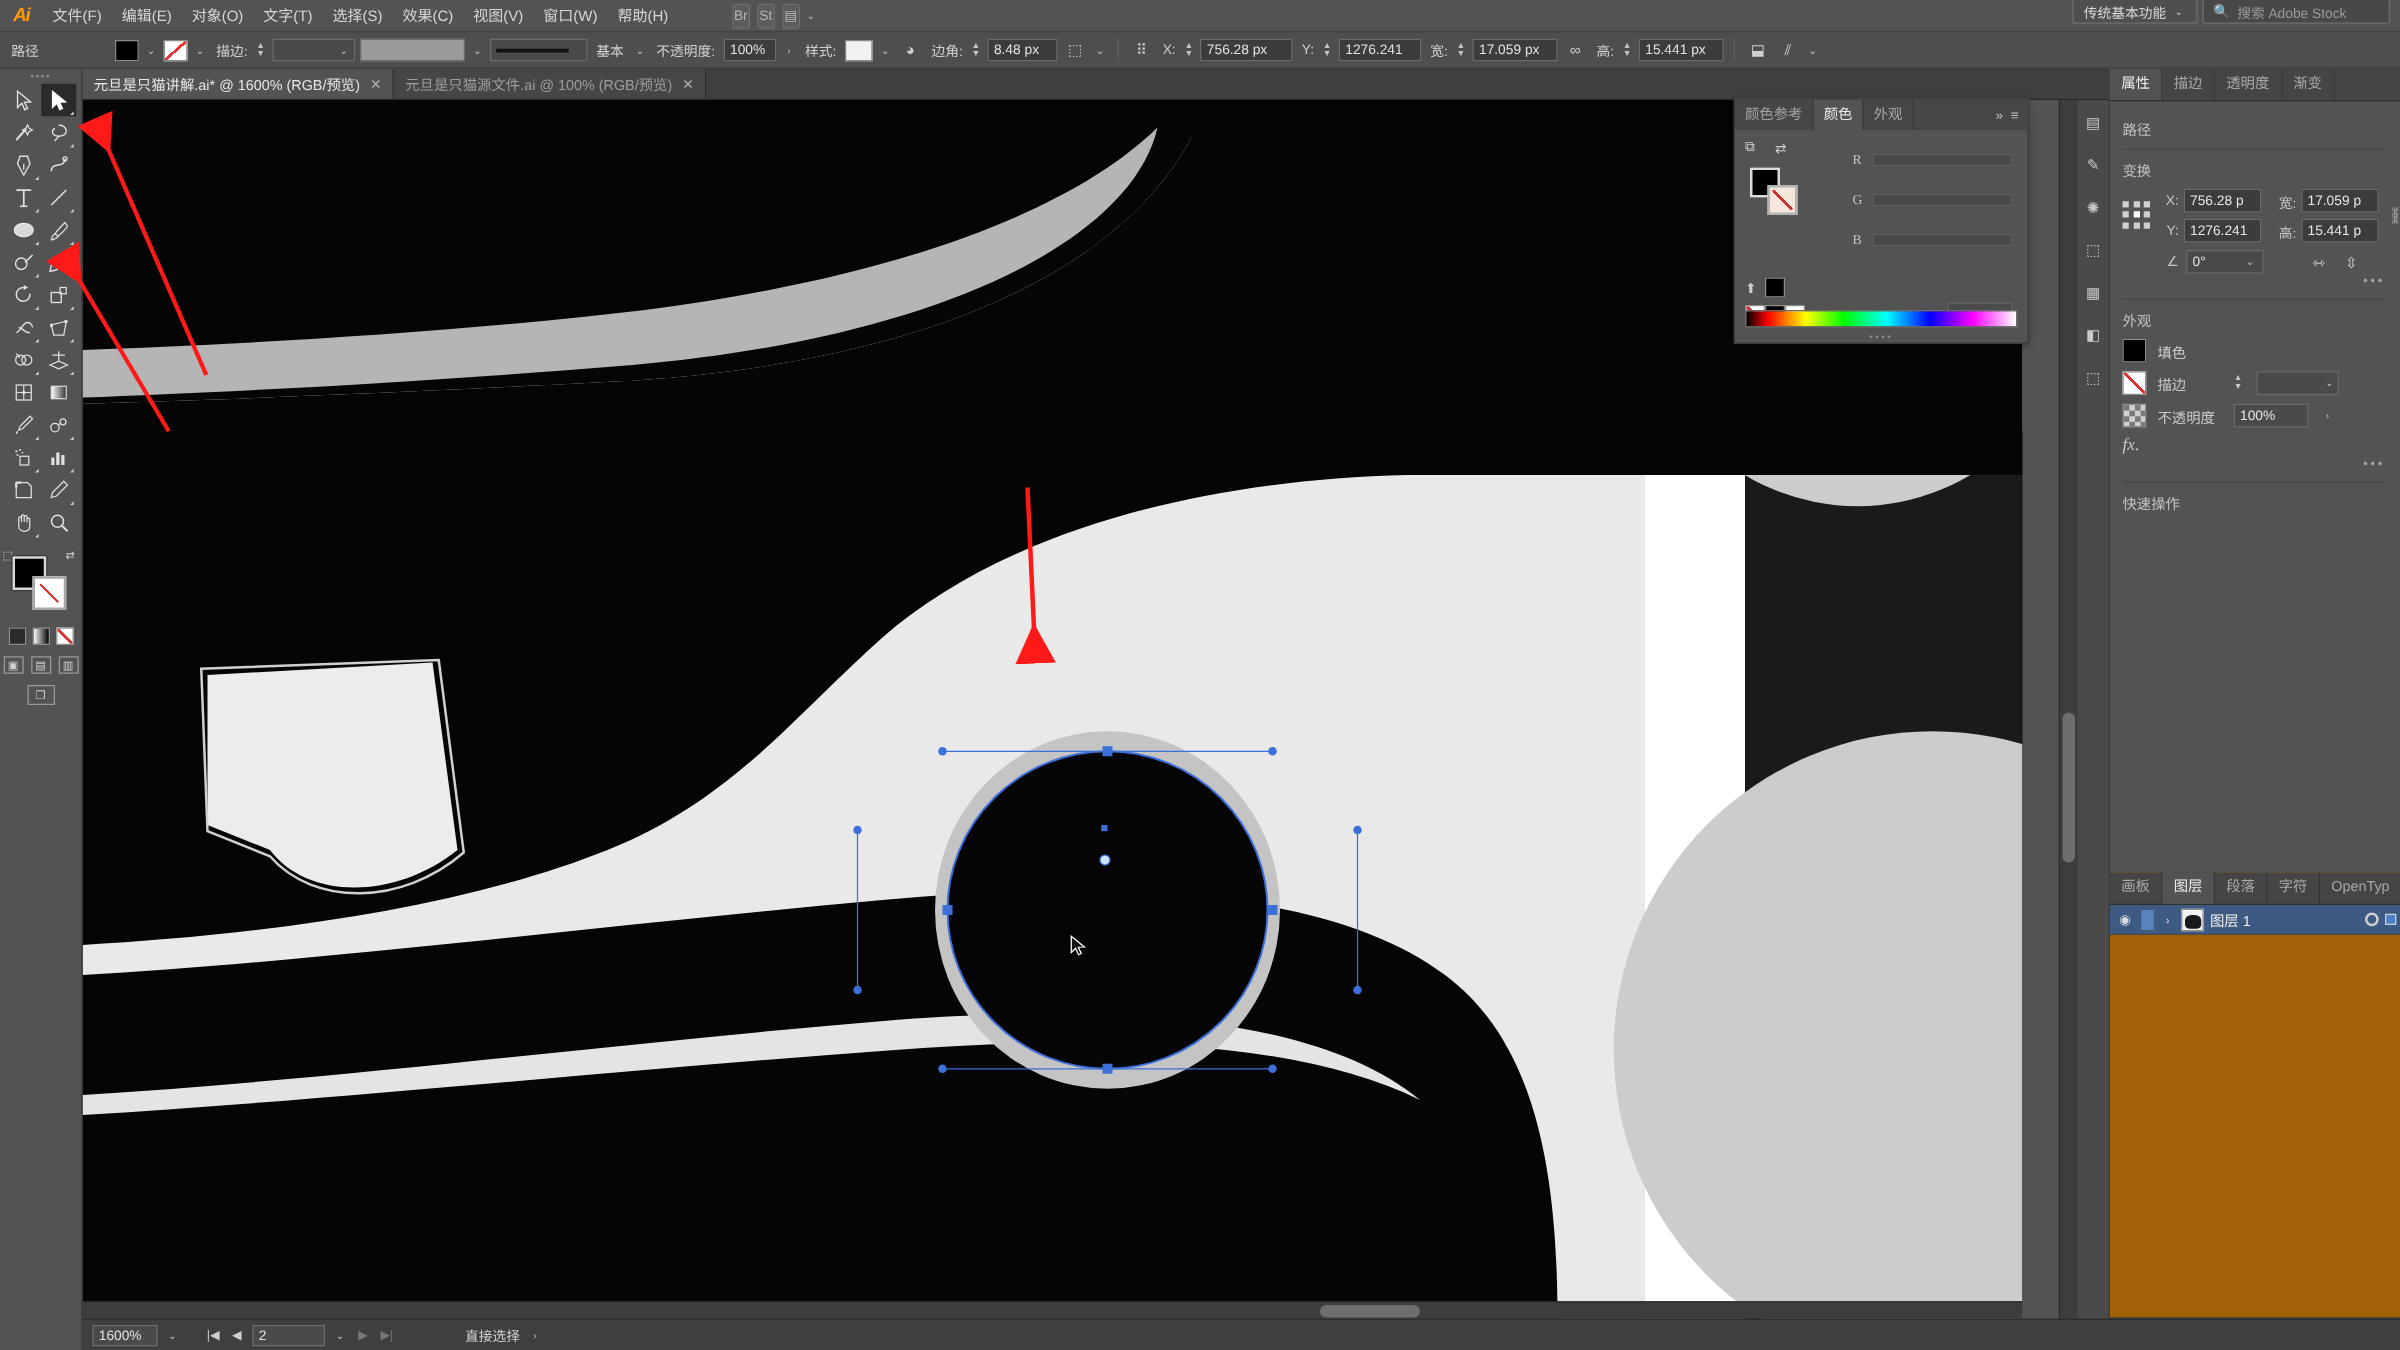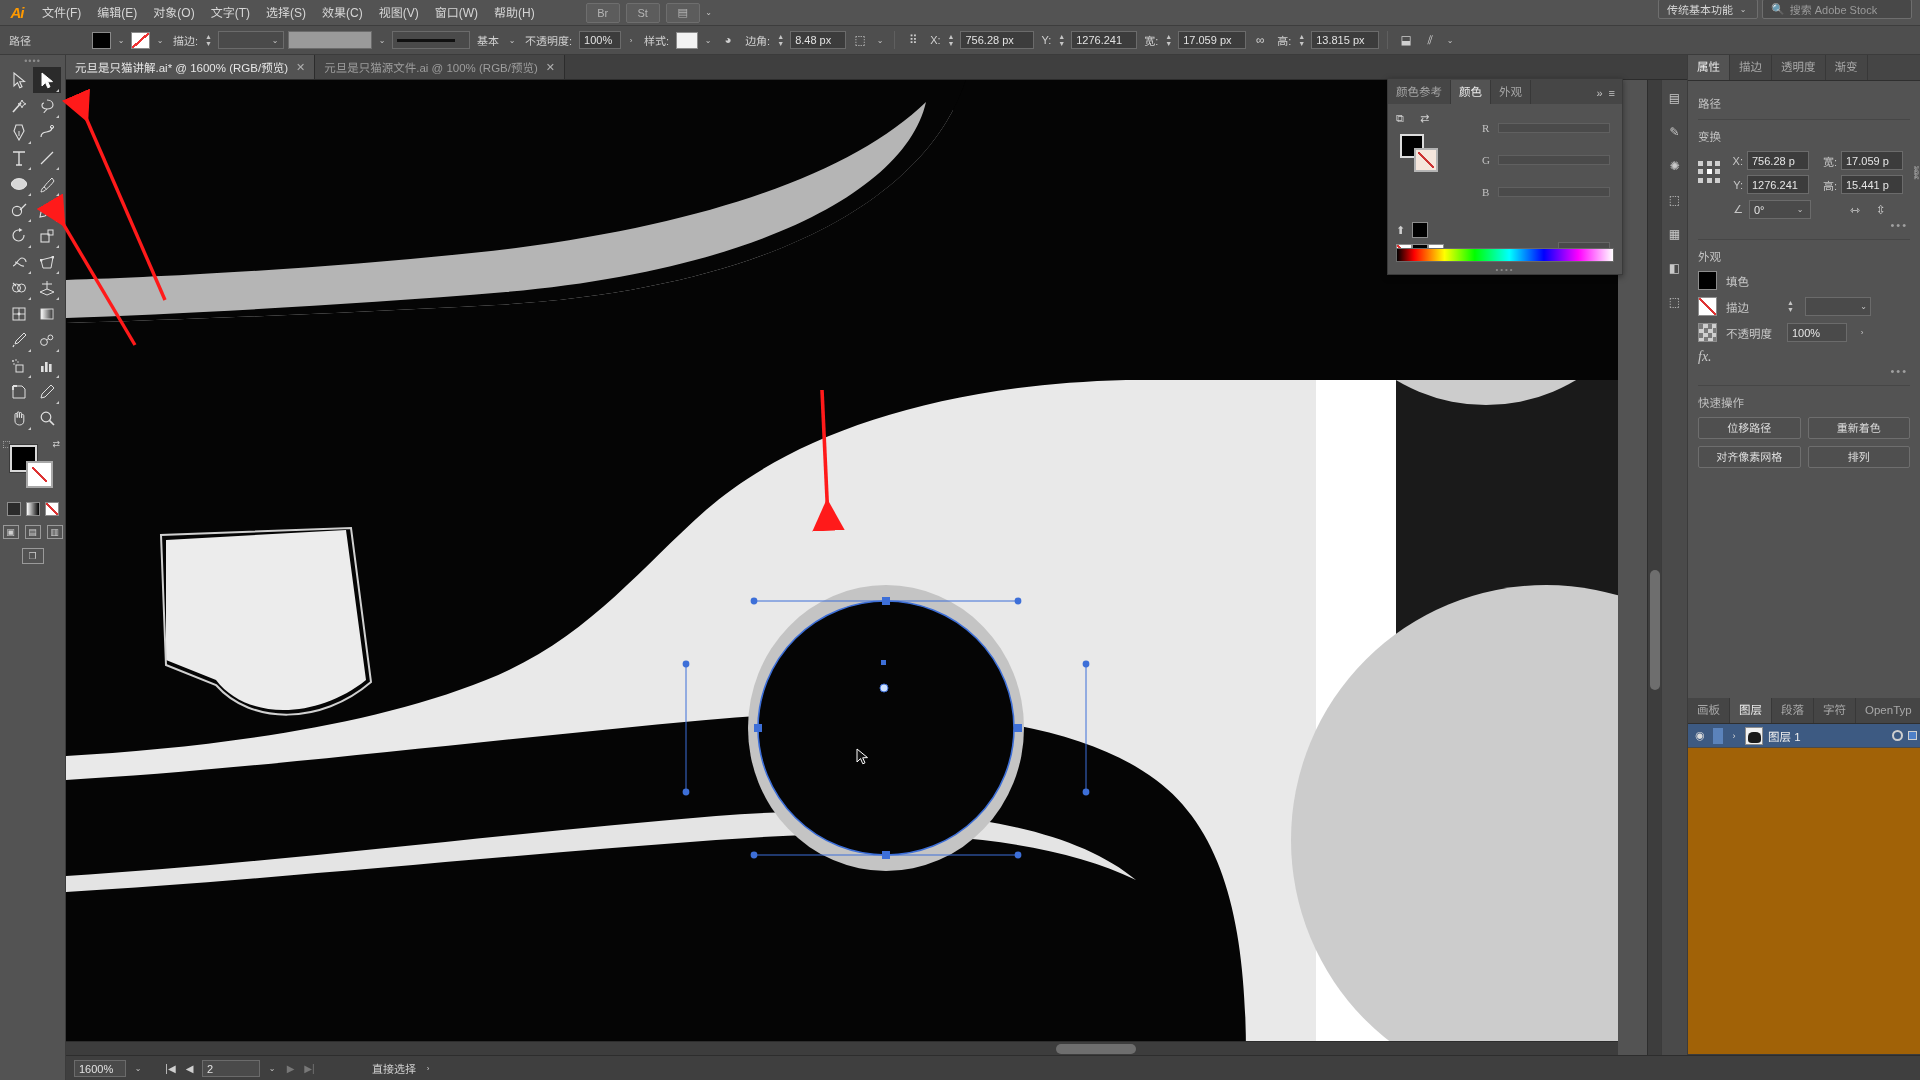--- a/index.html
+++ b/index.html
@@ -24,21 +24,21 @@
     letter-spacing:-1px;
   }
   .menu-item {
     padding:0 8px; height:26px; line-height:26px; font-size:12px; color:#d6d6d6;
     white-space:nowrap;
   }
   .menubar-right {
     position:absolute; right:0; top:0; height:18px; display:flex; align-items:center;
   }
   .mb-icon {
-    width:34px; height:20px; margin:4px 3px; display:flex; align-items:center;
+    width:14px; height:20px; margin:4px 3px; display:flex; align-items:center;
     justify-content:center; color:#b4b4b4; font-size:11px;
     border:1px solid #6e6e6e; border-radius:2px; background:#5c5c5c;
   }
   .workspace-sel {
     display:flex; align-items:center; gap:4px; padding:0 8px; height:20px;
     border:1px solid #6e6e6e; border-radius:2px; font-size:11px; color:#d6d6d6;
     margin-right:4px; background:#4f4f4f;
   }
   .search-box {
     display:flex; align-items:center; gap:5px; padding:0 8px; height:20px;
@@ -419,21 +419,21 @@
         <span>▲</span>
         <span>▼</span>
       </div>
     <div class="cb-field" style="width:68px">17.059 px</div>
     <div class="icon-btn">∞</div>
     <div class="cb-label">高:</div>
     <div class="spinner">
         <span>▲</span>
         <span>▼</span>
       </div>
-    <div class="cb-field" style="width:68px">13.815 px</div>
+    <div class="cb-field" style="width:68px">15.441 px</div>
     <div class="cb-divider"></div>
     <div class="icon-btn">⬓</div>
     <div class="icon-btn">⫽</div>
     <div class="caret">⌄</div>
   </div>
 
   <div class="tabbar">
     <div class="doc-tab active">
       <span>元旦是只猫讲解.ai* @ 1600% (RGB/预览)</span>
       <span class="tab-close">✕</span>
@@ -854,26 +854,20 @@
         <span class="app-lbl">不透明度</span>
         <span class="opa-field">100%</span>
         <span class="caret">›</span>
       </div>
       <div class="fx">fx.</div>
       <div class="dots">•••</div>
 
       <div class="divider"></div>
 
       <div class="sec-title">快速操作</div>
-      <div class="qa-grid">
-        <div class="qa-btn">位移路径</div>
-        <div class="qa-btn">重新着色</div>
-        <div class="qa-btn">对齐像素网格</div>
-        <div class="qa-btn">排列</div>
-      </div>
     </div>
 
     <div class="layers-dock">
       <div class="panel-tabs">
         <div class="ptab">画板</div>
         <div class="ptab active">图层</div>
         <div class="ptab">段落</div>
         <div class="ptab">字符</div>
         <div class="ptab">OpenTyp</div>
 

